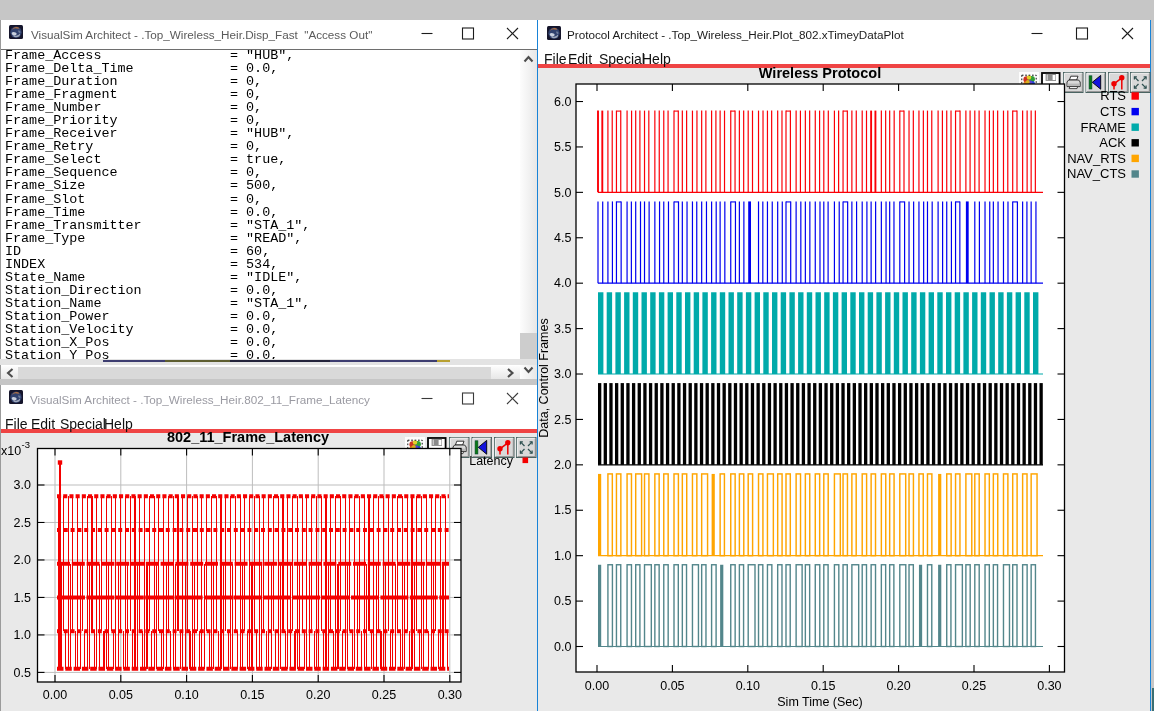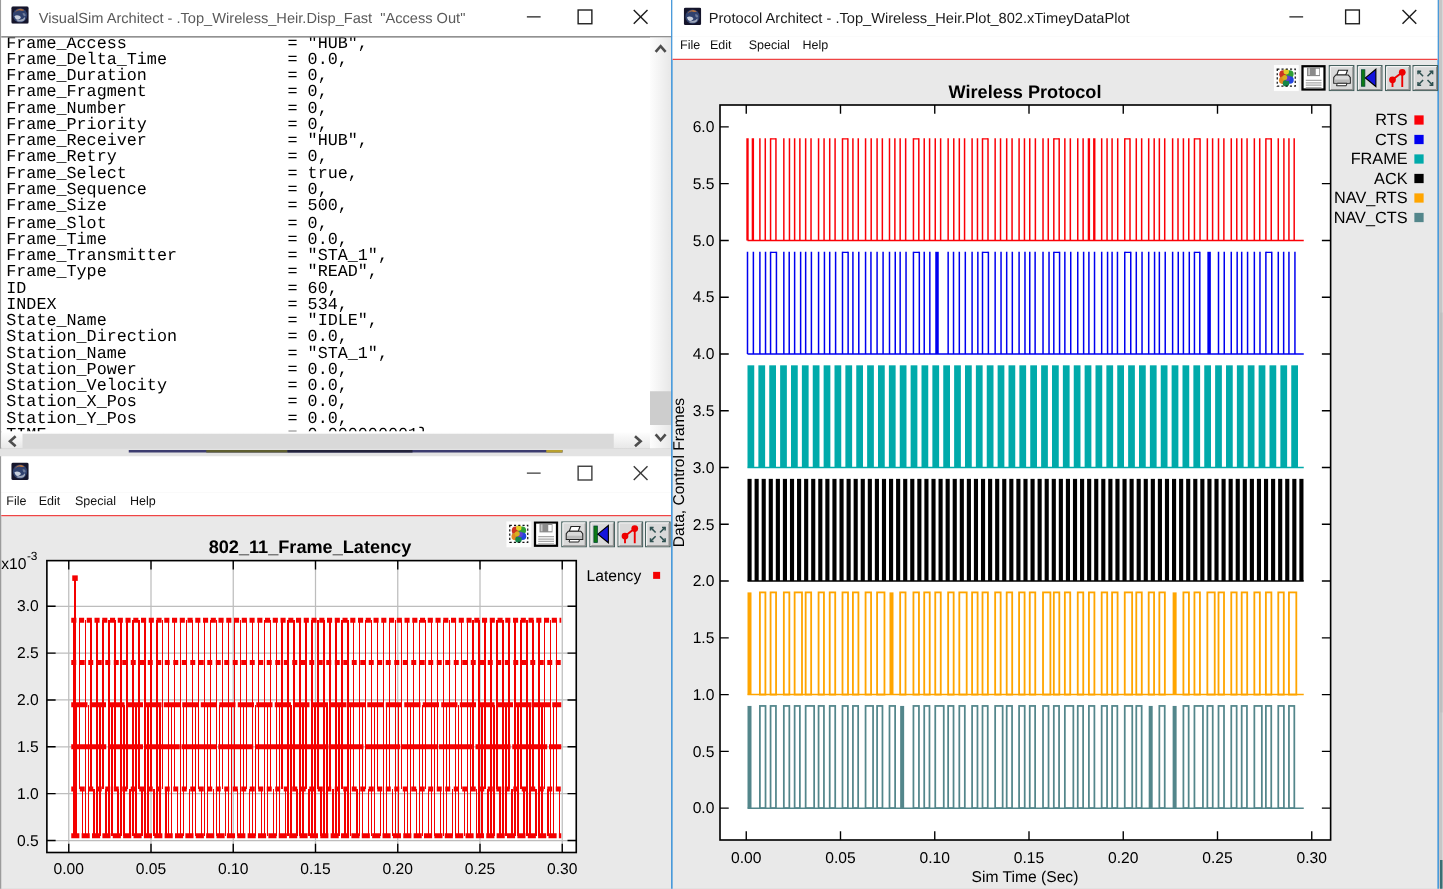--- a/index.html
+++ b/index.html
@@ -1,21 +1,21 @@
 <!DOCTYPE html>
 <html><head><meta charset="utf-8"><title>VisualSim</title>
 <style>
 * { margin:0; padding:0; box-sizing:border-box; }
 body { width:1154px; height:711px; position:relative; overflow:hidden;
        background:#c6c6c6; font-family:"Liberation Sans",sans-serif; }
-.win { position:absolute; background:#e9e9e9; }
+.win { position:absolute; background:#e9e9e9;margin-top:20px; }
 .tbar { position:absolute; left:0; top:0; right:0; height:29px; background:#ffffff; }
 .ttext { position:absolute; top:7.5px; font-size:11.7px; white-space:nowrap; }
 .menu { position:absolute; left:0; right:0; height:19px; background:#ffffff;
-         font-size:10px; color:#111; border-bottom:1px solid #ef4444;padding-left:35px; }
+         font-size:14px; color:#111; border-bottom:4px solid #ef4444;padding-left:35px; }
 </style></head>
 <body>
 
 <div class="win" style="left:0;top:0;width:537px;height:359px;border-left:1px solid #9b9b9b;border-bottom:1px solid #8f8f8f;background:#fff">
   <div class="tbar"></div>
   <svg style="position:absolute;left:8px;top:5px" width="14" height="14" viewBox="0 0 14 14">
 <rect x="0" y="0" width="14" height="14" rx="1.5" fill="#15152b"></rect>
 <circle cx="7" cy="7.3" r="5.7" fill="#30416e"></circle>
 <path d="M3 5 Q5 2.5 8 3.5 Q10 4 10.5 3 L8 2 Q4.5 1.8 3 5Z" fill="#b07040"></path>
 <path d="M2.5 8 Q4 6.5 6.5 7.5 Q8.5 8.5 7 10 Q5 11.5 3.5 10Z" fill="#c8cfdd"></path>
@@ -88,20 +88,21 @@
 <div class="win" style="left:0;top:365px;width:537px;height:346px;border-left:1px solid #9b9b9b">
   <div class="tbar"></div>
   <svg style="position:absolute;left:8px;top:5px" width="14" height="14" viewBox="0 0 14 14">
 <rect x="0" y="0" width="14" height="14" rx="1.5" fill="#15152b"></rect>
 <circle cx="7" cy="7.3" r="5.7" fill="#30416e"></circle>
 <path d="M3 5 Q5 2.5 8 3.5 Q10 4 10.5 3 L8 2 Q4.5 1.8 3 5Z" fill="#b07040"></path>
 <path d="M2.5 8 Q4 6.5 6.5 7.5 Q8.5 8.5 7 10 Q5 11.5 3.5 10Z" fill="#c8cfdd"></path>
 <path d="M4 11.5 Q7 13 10 11.5 Q11.5 10 11 8.5 Q9.5 10.5 7 10.8 Q5 11 4 11.5Z" fill="#9fa8bb"></path>
 <path d="M9 5.5 Q11 5 11.5 6.8 Q11.8 8 10.5 8 Q9.2 7.5 9 5.5Z" fill="#6d7b9a"></path>
 </svg>
+  <span class="ttext" style="left:29px;color:#9a9aa2">VisualSim Architect - .Top_Wireless_Heir.802_11_Frame_Latency</span>
   <svg style="position:absolute;left:0;top:0px" width="537" height="29" viewBox="0 0 537 29">
 <line x1="420.5" y1="13.5" x2="431.5" y2="13.5" stroke="#3a3a3a" stroke-width="1.1"></line>
 <rect x="461.5" y="8" width="11" height="11" fill="none" stroke="#3a3a3a" stroke-width="1.1"></rect>
 <line x1="506.0" y1="8" x2="517.0" y2="19" stroke="#3a3a3a" stroke-width="1.1"></line>
 <line x1="506.0" y1="19" x2="517.0" y2="8" stroke="#3a3a3a" stroke-width="1.1"></line>
 </svg>
   <div class="menu" style="top:29px">
       <span style="position:absolute;left:4px;top:2px">File</span>
       <span style="position:absolute;left:30px;top:2px">Edit</span>
       <span style="position:absolute;left:59px;top:2px">Special</span>

